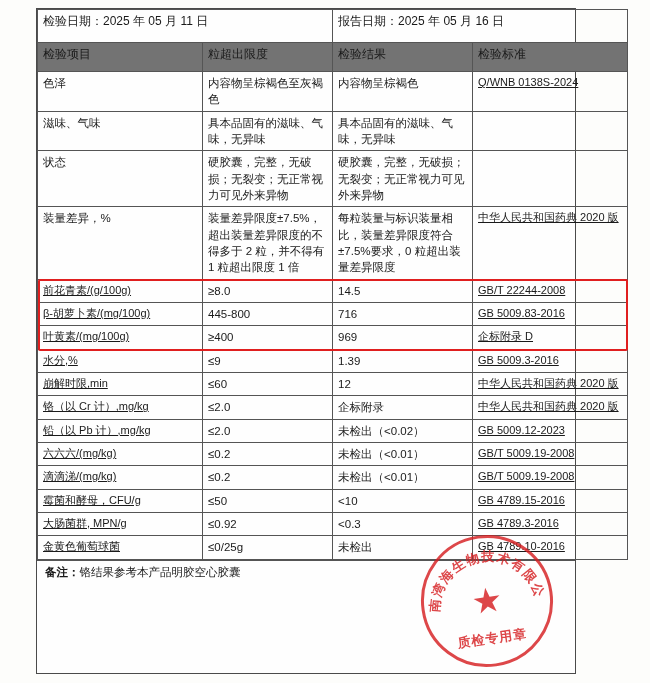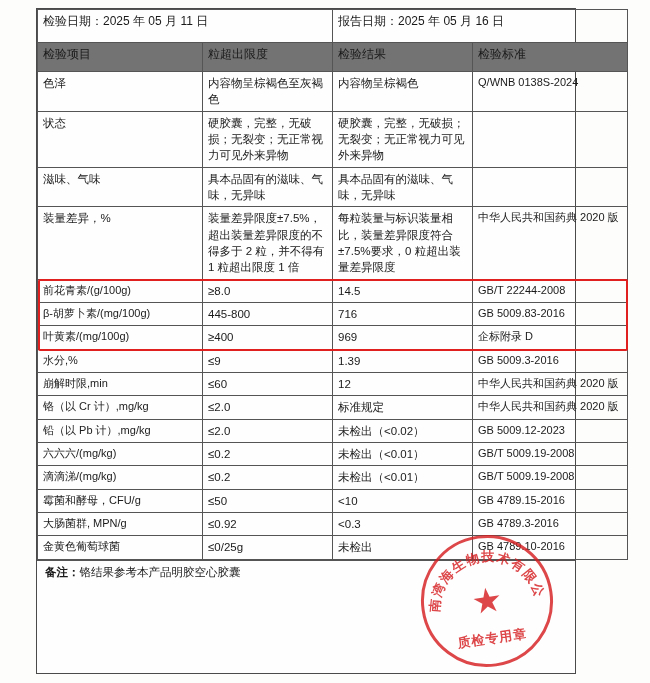--- a/index.html
+++ b/index.html
@@ -58,21 +58,21 @@
     background: #737373;
     font-size: 12px;
     height: 22px;
     vertical-align: middle;
     padding-left: 8px;
   }
   .col1 { width: 165px; }
   .col2 { width: 130px; }
   .col3 { width: 140px; }
   .col4 { width: 155px; }
-  .small { font-size: 11px; }
+  .small { font-size: 11px; text-decoration: underline; }
 
   
   .hl-box {
     position: absolute;
     border: 2px solid #e01f1f;
     border-radius: 2px;
     pointer-events: none;
     box-sizing: border-box;
   }
   .remark {
@@ -158,32 +158,32 @@
           <td>检验标准</td>
         </tr>
 
         <tr>
           <td>色泽</td>
           <td>内容物呈棕褐色至灰褐色</td>
           <td>内容物呈棕褐色</td>
           <td class="small">Q/WNB 0138S-2024</td>
         </tr>
         <tr>
+          <td>滋味、气味</td>
+          <td>具本品固有的滋味、气味，无异味</td>
+          <td>具本品固有的滋味、气味，无异味</td>
+          <td class="small"></td>
+        </tr>
+        <tr>
           <td>状态</td>
           <td>硬胶囊，完整，无破损；无裂变；无正常视力可见外来异物</td>
           <td>硬胶囊，完整，无破损；无裂变；无正常视力可见外来异物</td>
           <td class="small"></td>
         </tr>
         <tr>
-          <td>滋味、气味</td>
-          <td>具本品固有的滋味、气味，无异味</td>
-          <td>具本品固有的滋味、气味，无异味</td>
-          <td class="small"></td>
-        </tr>
-        <tr>
           <td>装量差异，%</td>
           <td>装量差异限度±7.5%，超出装量差异限度的不得多于 2 粒，并不得有 1 粒超出限度 1 倍</td>
           <td>每粒装量与标识装量相比，装量差异限度符合±7.5%要求，0 粒超出装量差异限度</td>
           <td class="small">中华人民共和国药典 2020 版</td>
         </tr>
 
         <tr>
           <td class="small nowrapcell">前花青素/(g/100g)</td>
           <td>≥8.0</td>
           <td>14.5</td>
@@ -210,21 +210,21 @@
         </tr>
         <tr>
           <td class="small">崩解时限,min</td>
           <td>≤60</td>
           <td>12</td>
           <td class="small">中华人民共和国药典 2020 版</td>
         </tr>
         <tr>
           <td class="small">铬（以 Cr 计）,mg/kg</td>
           <td>≤2.0</td>
-          <td>标准规定</td>
+          <td>企标附录</td>
           <td class="small">中华人民共和国药典 2020 版</td>
         </tr>
         <tr>
           <td class="small">铅（以 Pb 计）,mg/kg</td>
           <td>≤2.0</td>
           <td>未检出（&lt;0.02）</td>
           <td class="small">GB 5009.12-2023</td>
         </tr>
         <tr>
           <td class="small">六六六/(mg/kg)</td>

